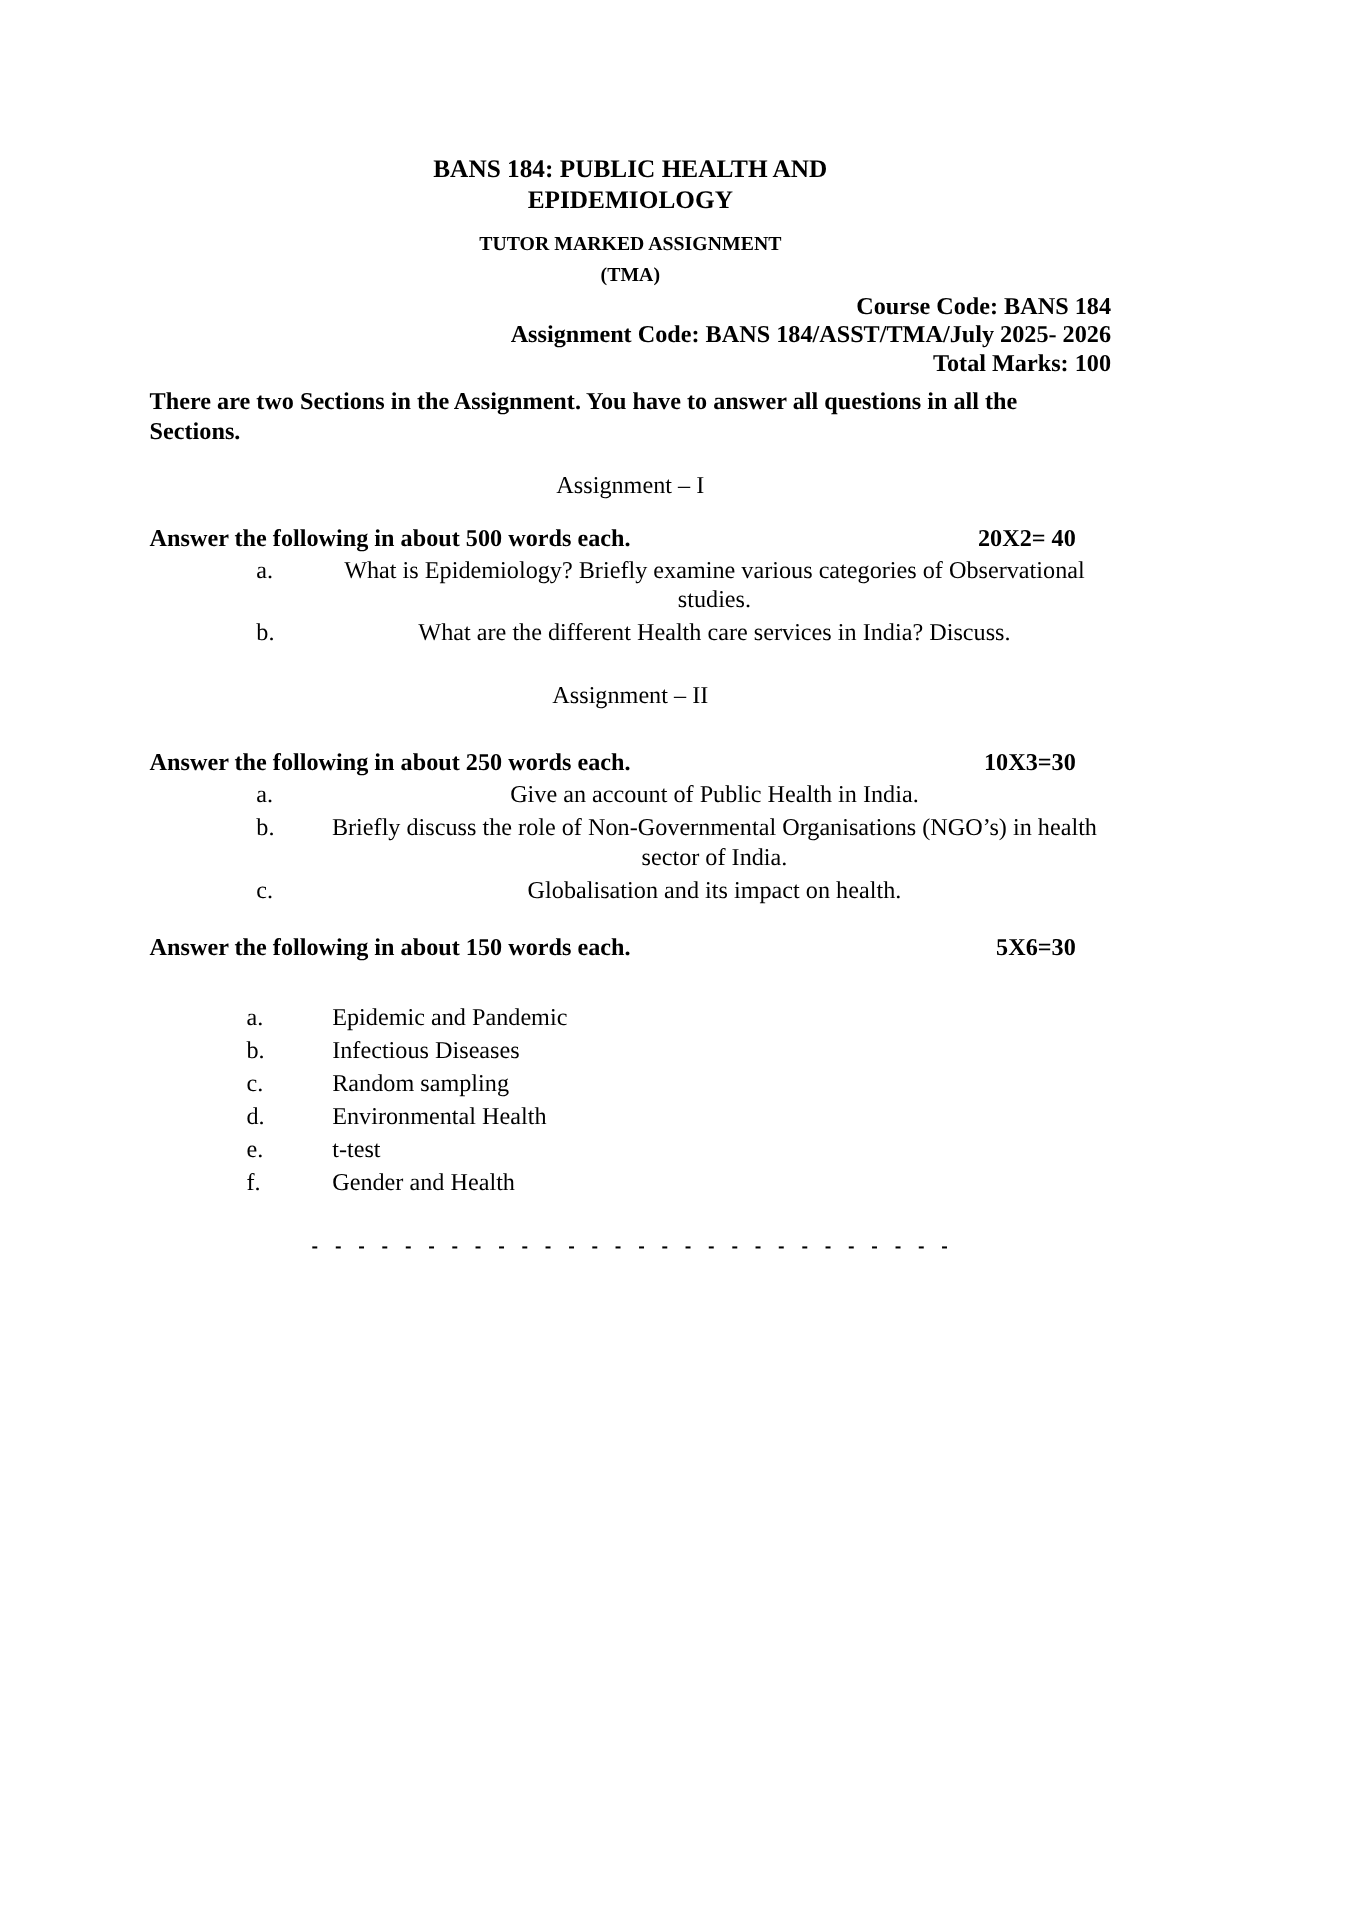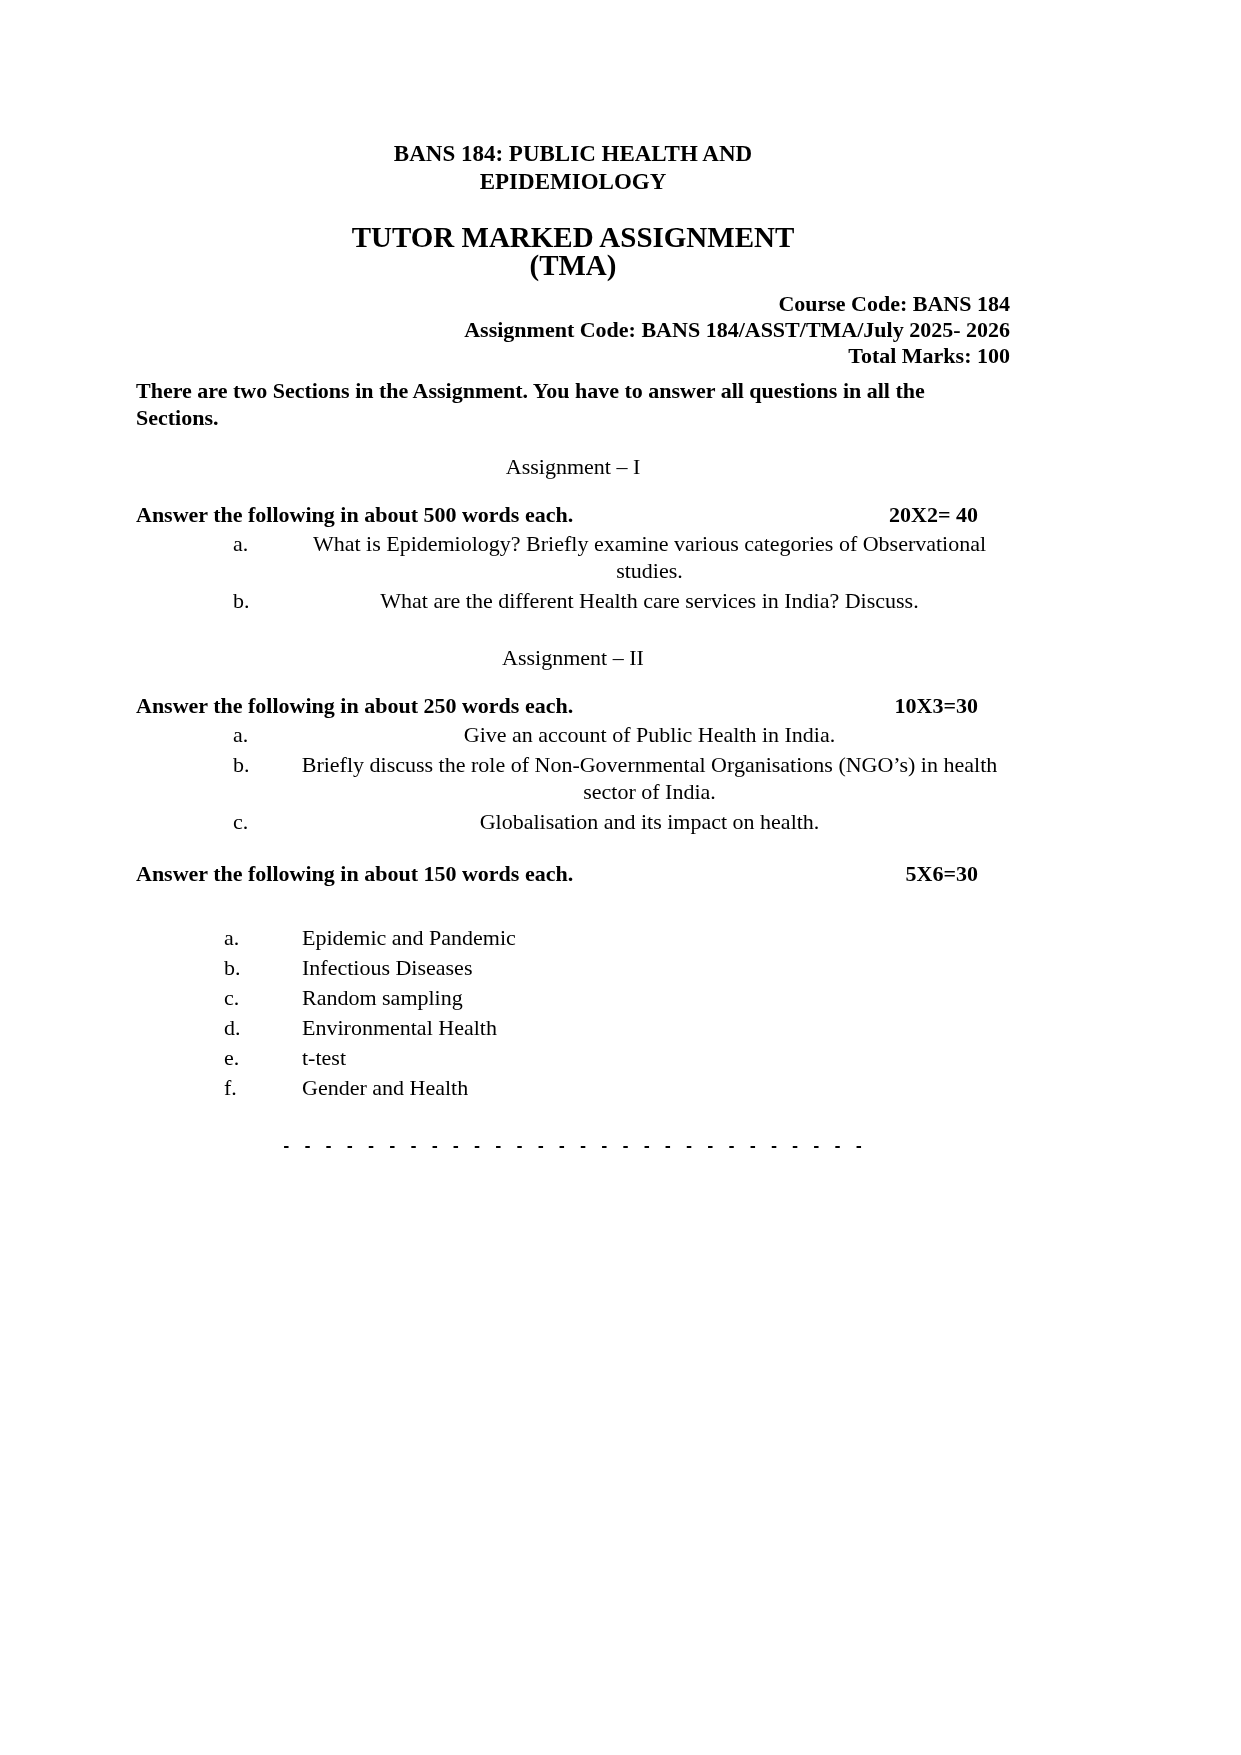--- a/index.html
+++ b/index.html
@@ -20,28 +20,28 @@
     width: 874px;
   }
   .title-block {
     margin-top: 140px;
     text-align: center;
     font-weight: bold;
     font-size: 23px;
     line-height: 28px;
   }
   .subtitle-block {
-    margin-top: 27px;
-    text-align: center;
-    font-weight: bold;
-    font-size: 29px;
+    margin-top: 11px;
+    text-align: center;
+    font-weight: bold;
+    font-size: 18px;
     line-height: 28px;
   }
   .code-block {
-    margin-top: 12px;
+    margin-top: 2px;
     text-align: right;
     font-weight: bold;
     font-size: 22px;
     line-height: 26px;
   }
   .intro {
     margin-top: 8px;
     font-weight: bold;
     line-height: 27px;
   }
@@ -88,21 +88,21 @@
     position: absolute;
     left: 136px;
     top: 1445px;
     width: 874px;
     text-align: center;
     line-height: 27px;
   }
   .mt-sec1 { margin-top: 22px; }
   .mt-instr1 { margin-top: 21px; }
   .mt-sec2 { margin-top: 30px; }
-  .mt-instr2 { margin-top: 21px; gap: 20px; }
+  .mt-instr2 { margin-top: 34px; gap: 20px; }
   .mt-instr3 { margin-top: 25px; }
 </style>
 </head>
 <body>
 
 <div class="page">
   <div class="content">
 
     <div class="title-block">
       <div>BANS 184: PUBLIC HEALTH AND</div>

